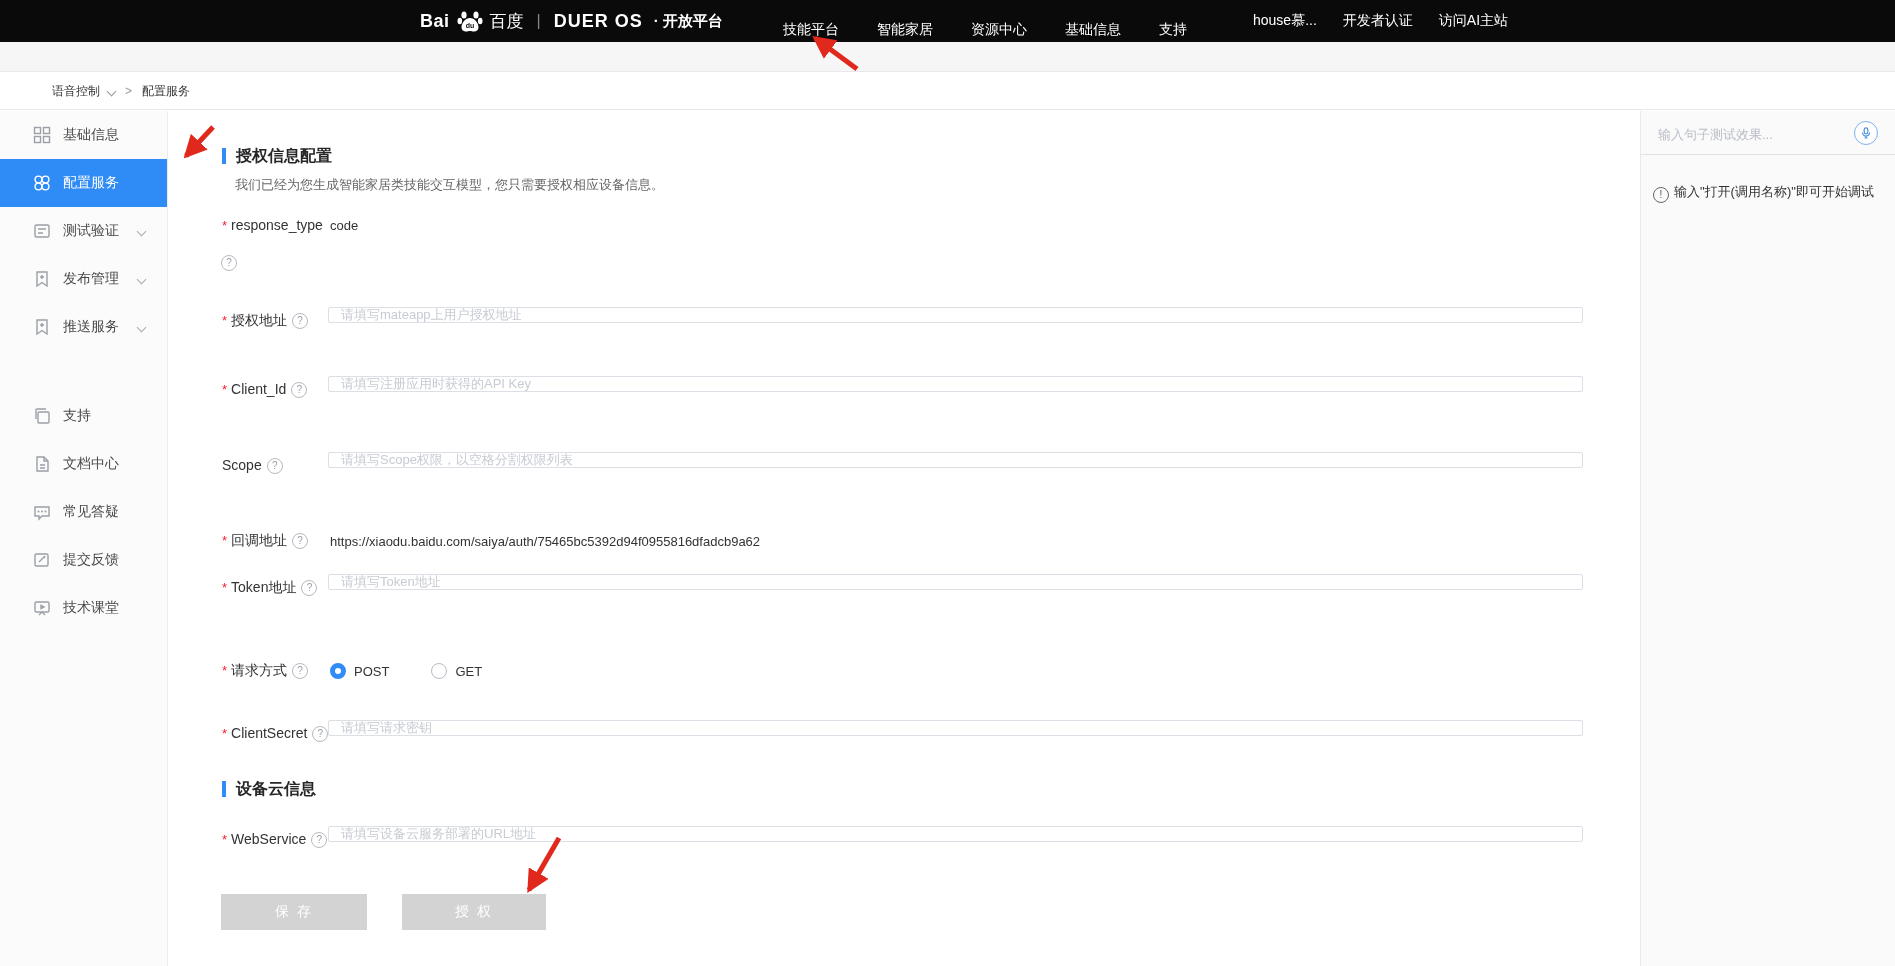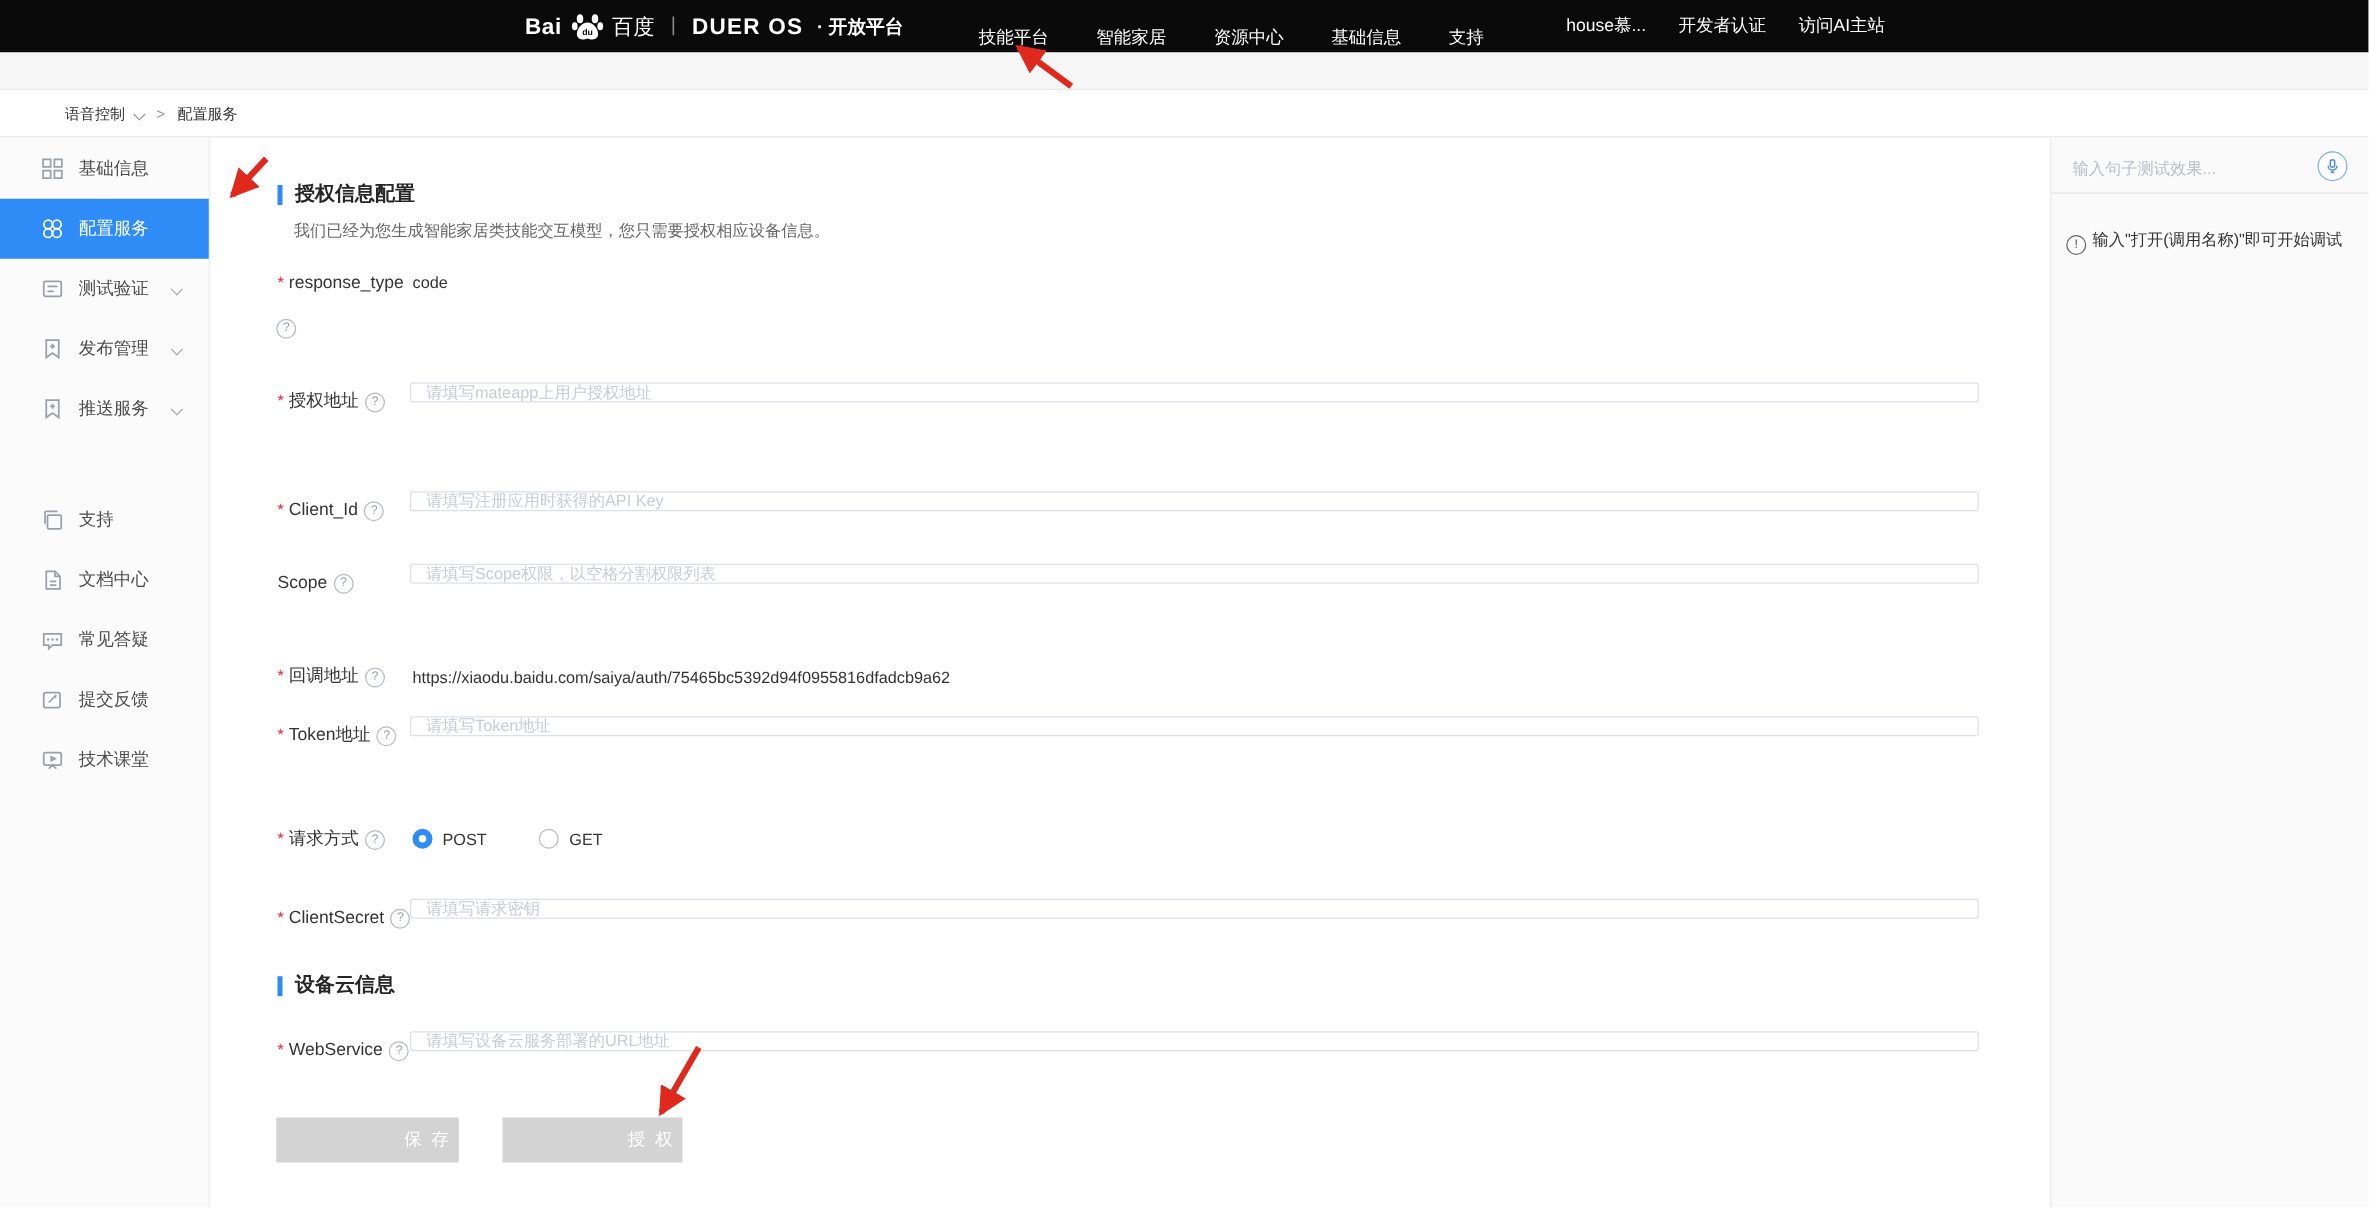--- a/index.html
+++ b/index.html
@@ -45,21 +45,21 @@
   .qicon{display:inline-block;width:14px;height:14px;border:1px solid #b6bac0;border-radius:50%;color:#9aa0a8;font-size:10px;line-height:14px;text-align:center;margin-left:5px;vertical-align:1px;cursor:pointer;}
   .ctl{position:absolute;left:159px;top:0;width:1255px;}
   .tin{width:100%;height:16px;box-sizing:border-box;border:1px solid #dcdfe6;border-radius:2px;padding:0 12px;font-size:13px;color:#333;background:#fff;font-family:"Liberation Sans","DejaVu Sans",sans-serif;}
   .tin::placeholder{color:#c7cbd3;}
   .staticval{position:absolute;left:161px;top:8px;font-size:13px;color:#333;}
   .radiogrp{position:absolute;left:161px;top:0;height:32px;display:flex;align-items:center;gap:42px;font-size:13px;color:#333;}
   .ropt{display:flex;align-items:center;gap:8px;cursor:pointer;}
   .rdot{width:16px;height:16px;border-radius:50%;box-sizing:border-box;background:#fff;}
   .rdot.on{border:5px solid #2f8bf5;}
   .rdot.off{border:1px solid #b8bcc4;}
-  .btn{position:absolute;height:36px;border:none;background:#d3d3d3;color:#fff;font-size:14px;letter-spacing:2px;cursor:pointer;font-family:inherit;text-align:right;}
+  .btn{position:absolute;height:36px;border:none;background:#d3d3d3;color:#fff;font-size:14px;letter-spacing:2px;cursor:pointer;font-family:inherit;}
   .btn-save{left:52px;width:146px;}
   .btn-auth{left:233px;width:144px;}
 
   
   .rpanel{position:absolute;right:0;top:0;width:255px;height:100%;background:#fafafa;border-left:1px solid #e9e9e9;box-sizing:border-box;}
   .rsearch{position:absolute;left:0;top:0;width:100%;height:44px;border-bottom:1px solid #e3e3e3;box-sizing:border-box;}
   .rsearch input{position:absolute;left:15px;top:8px;width:170px;height:28px;border:none;background:transparent;font-size:13px;color:#333;outline:none;font-family:inherit;}
   .rsearch input::placeholder{color:#b9bec6;}
   .micbtn{position:absolute;right:17px;top:10px;width:24px;height:24px;border:1px solid #7fb0ef;border-radius:50%;box-sizing:border-box;background:#fff;cursor:pointer;display:flex;align-items:center;justify-content:center;color:#4a90e2;}
   .micbtn svg{width:12px;height:12px;display:block;}
@@ -228,21 +228,21 @@
       </div>
       <div style="position:absolute;left:52px;top:142px;">
         <span class="qicon" style="margin-left:0;">?</span>
       </div>
 
       <div class="frow" style="top:194px;">
         <span class="lbl"><span class="req">*</span><span>授权地址</span><span class="qicon">?</span></span>
         <span class="ctl"><input class="tin" type="text" placeholder="请填写mateapp上用户授权地址" style=""></span>
       </div>
 
-      <div class="frow" style="top:281px;">
+      <div class="frow" style="top:263px;">
         <span class="lbl"><span class="req">*</span><span>Client_Id</span><span class="qicon">?</span></span>
         <span class="ctl"><input class="tin" type="text" placeholder="请填写注册应用时获得的API Key" style=""></span>
       </div>
 
       <div class="frow" style="top:339px;">
         <span class="lbl"><span>Scope</span><span class="qicon">?</span></span>
         <span class="ctl"><input class="tin" type="text" placeholder="请填写Scope权限，以空格分割权限列表" style=""></span>
       </div>
 
       <div class="frow" style="top:421px;height:20px;">

